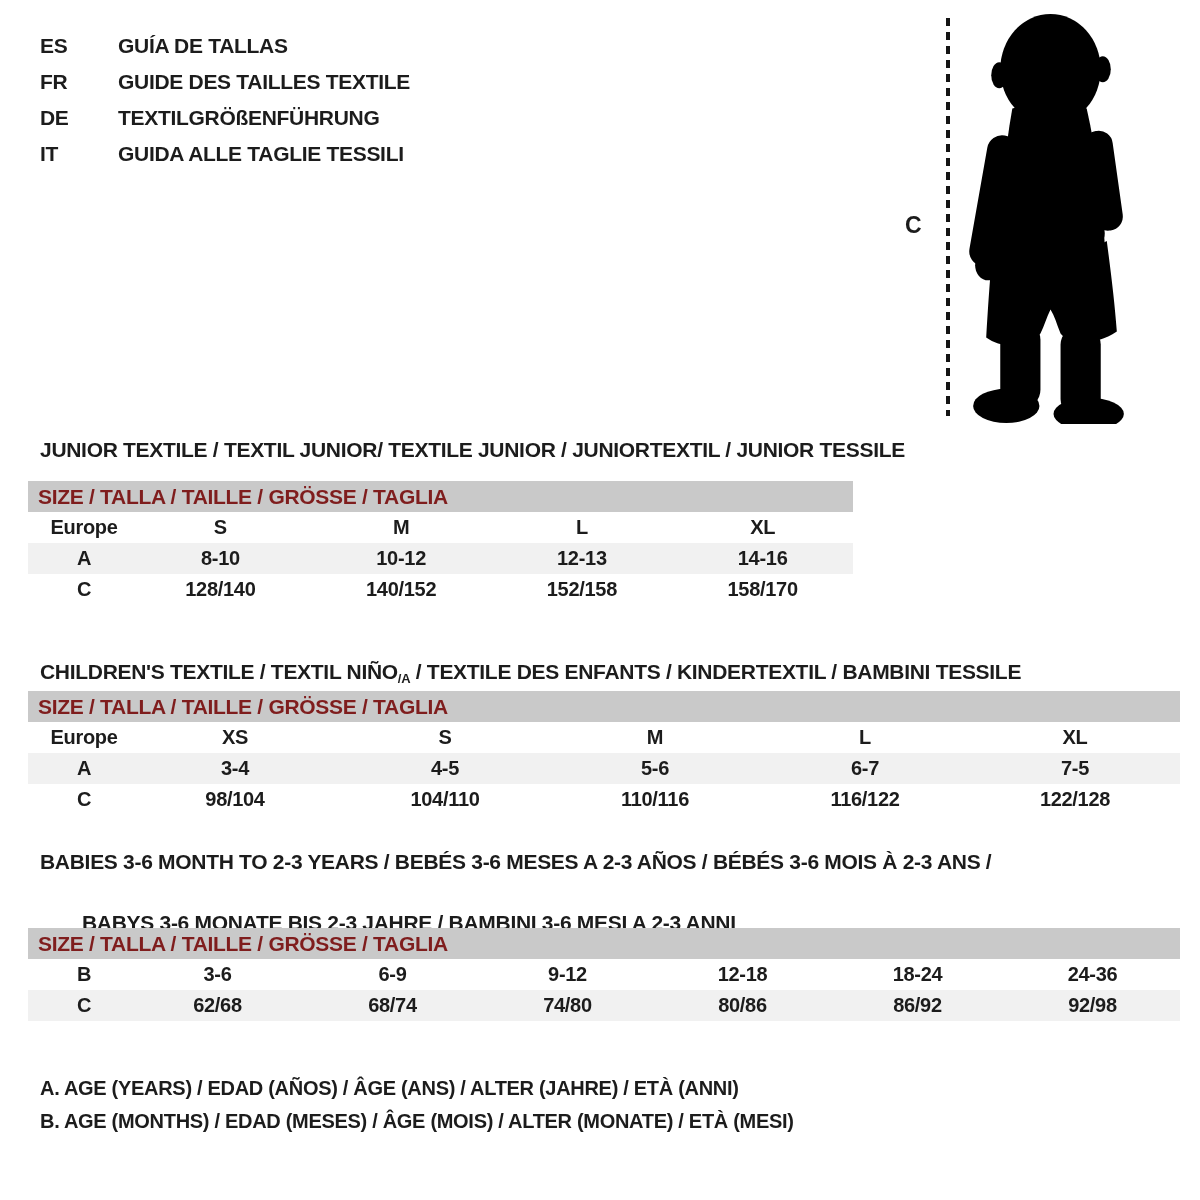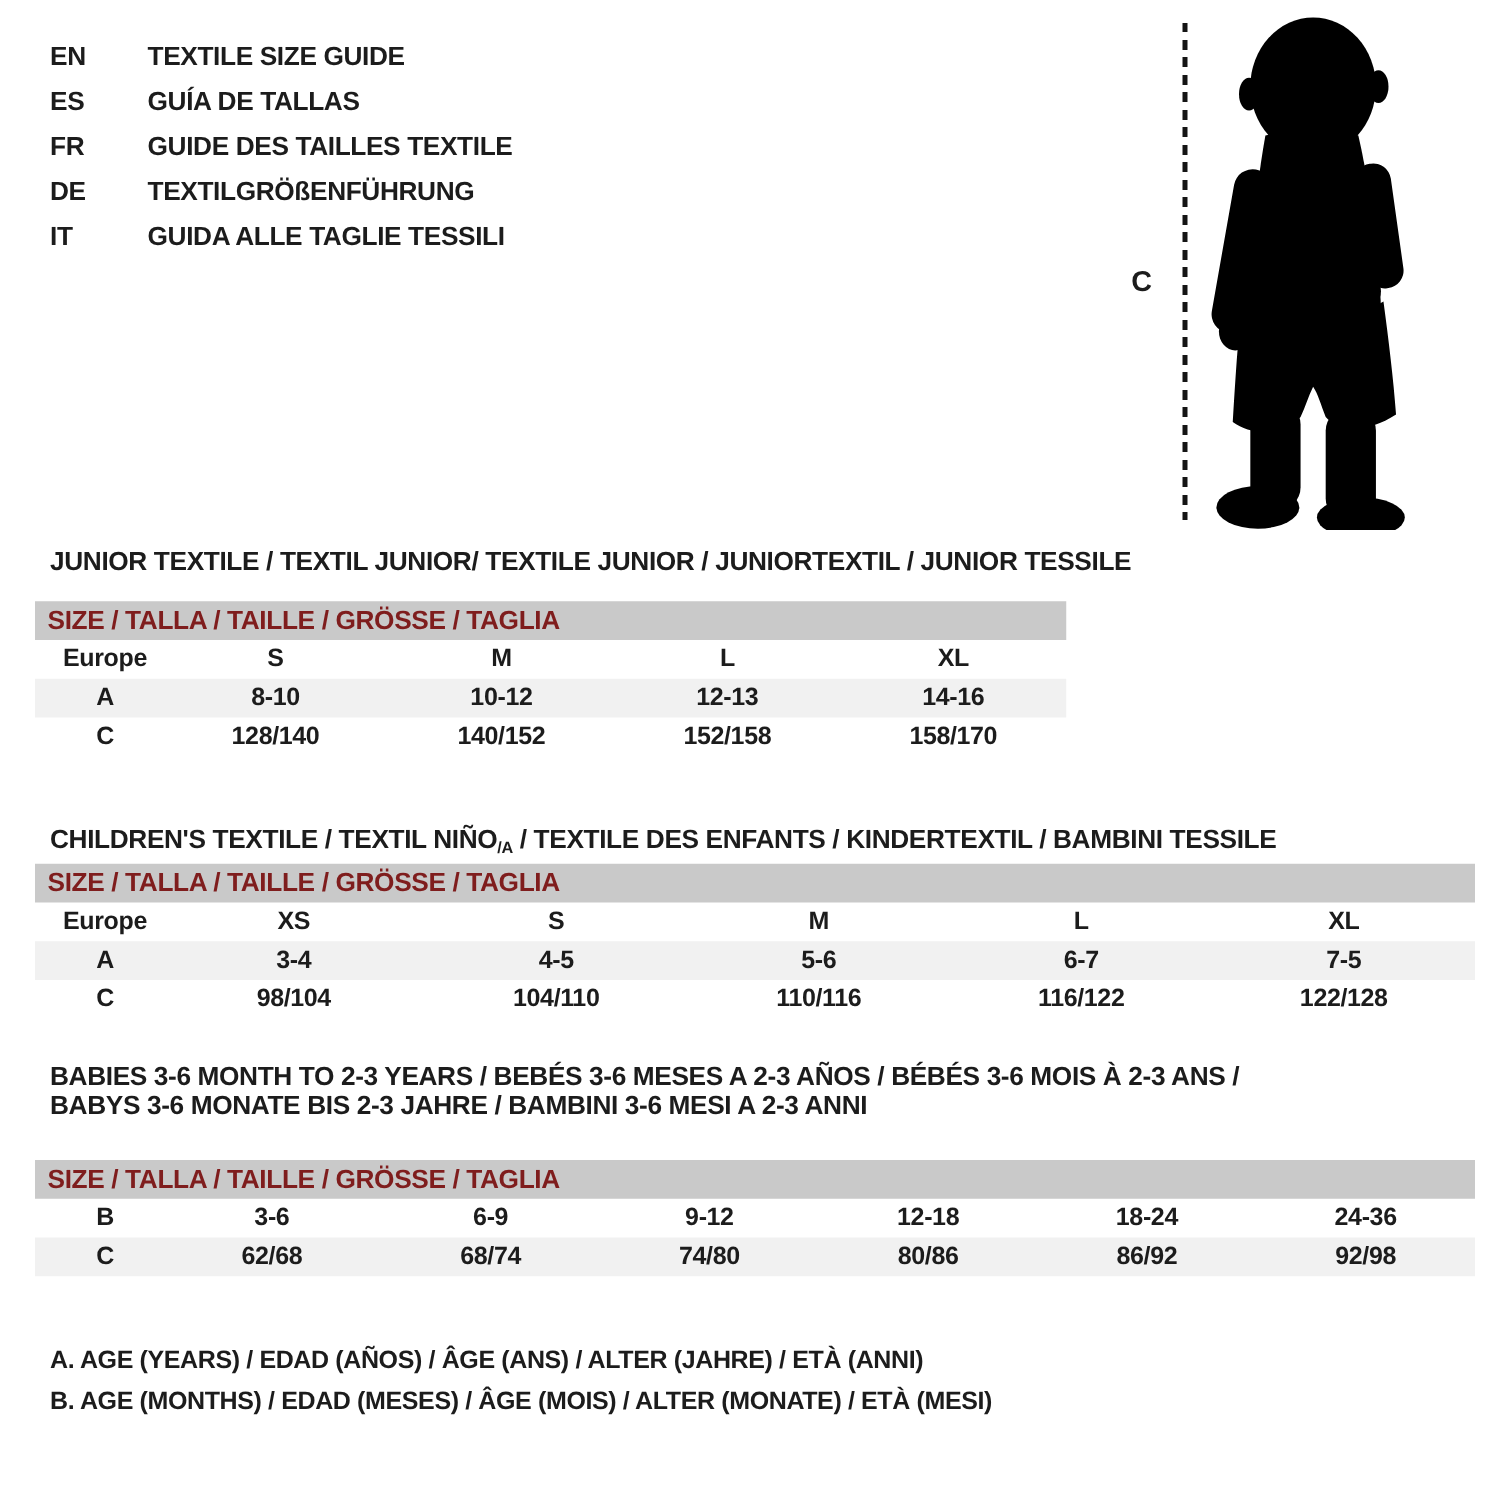--- a/index.html
+++ b/index.html
@@ -36,24 +36,20 @@
   .cell{font-size:20px;font-weight:700;text-align:center;letter-spacing:-0.3px;}
   .cell.first{text-align:center;padding-left:10px;}
   
   .legend{position:absolute;left:40px;top:1072px;}
   .legend-item{font-size:20px;font-weight:700;line-height:33px;letter-spacing:-0.3px;white-space:nowrap;}
 </style>
 </head>
 <body>
 
 <div class="lang-block">
-  <div class="lang-row">
-    <span class="lang-code">EN</span>
-    <span class="lang-label">TEXTILE SIZE GUIDE</span>
-  </div>
   <div class="lang-row">
     <span class="lang-code">ES</span>
     <span class="lang-label">GUÍA DE TALLAS</span>
   </div>
   <div class="lang-row">
     <span class="lang-code">FR</span>
     <span class="lang-label">GUIDE DES TAILLES TEXTILE</span>
   </div>
   <div class="lang-row">
     <span class="lang-code">DE</span>
@@ -136,21 +132,21 @@
     <div class="cell first">C</div>
     <div class="cell">98/104</div>
     <div class="cell">104/110</div>
     <div class="cell">110/116</div>
     <div class="cell">116/122</div>
     <div class="cell">122/128</div>
   </div>
 </div>
 
 <div class="section-title" style="top:850px;">BABIES 3-6 MONTH TO 2-3 YEARS / BEBÉS 3-6 MESES A 2-3 AÑOS / BÉBÉS 3-6 MOIS À 2-3 ANS /</div>
-<div class="section-title" style="top:873px;">BABYS 3-6 MONATE BIS 2-3 JAHRE / BAMBINI 3-6 MESI A 2-3 ANNI</div>
+<div class="section-title" style="top:911px;margin-left:42px;">BABYS 3-6 MONATE BIS 2-3 JAHRE / BAMBINI 3-6 MESI A 2-3 ANNI</div>
 <div class="size-table babies-table" style="top:928px;width:1152px;">
   <div class="size-bar">SIZE / TALLA / TAILLE / GRÖSSE / TAGLIA</div>
   <div class="trow">
     <div class="cell first">B</div>
     <div class="cell">3-6</div>
     <div class="cell">6-9</div>
     <div class="cell">9-12</div>
     <div class="cell">12-18</div>
     <div class="cell">18-24</div>
     <div class="cell">24-36</div>

